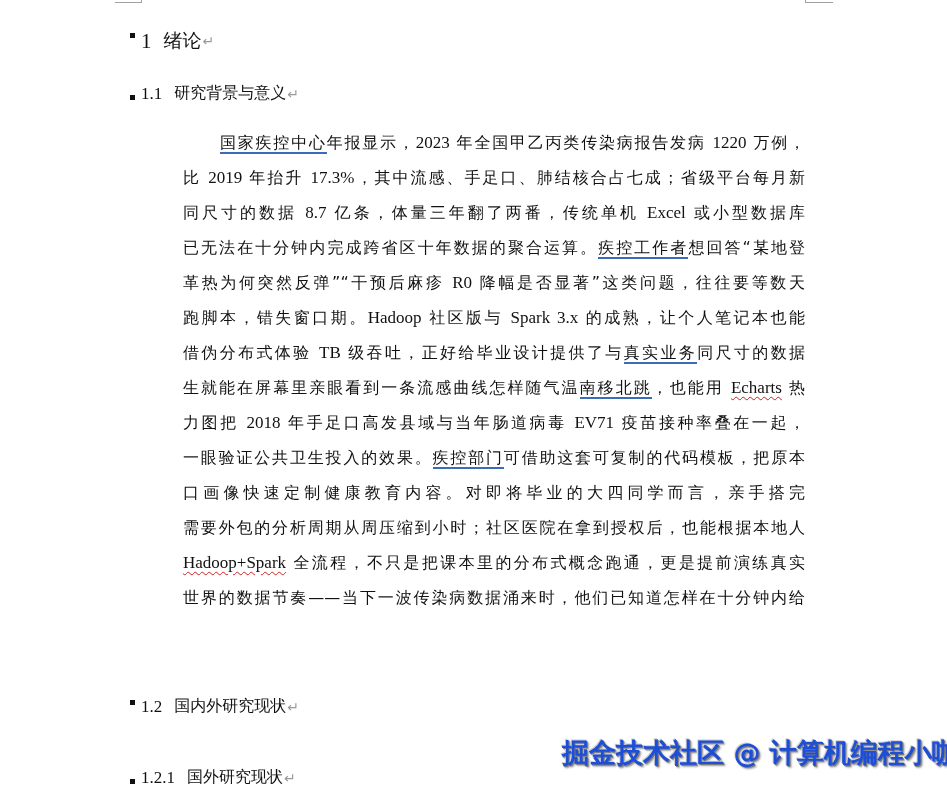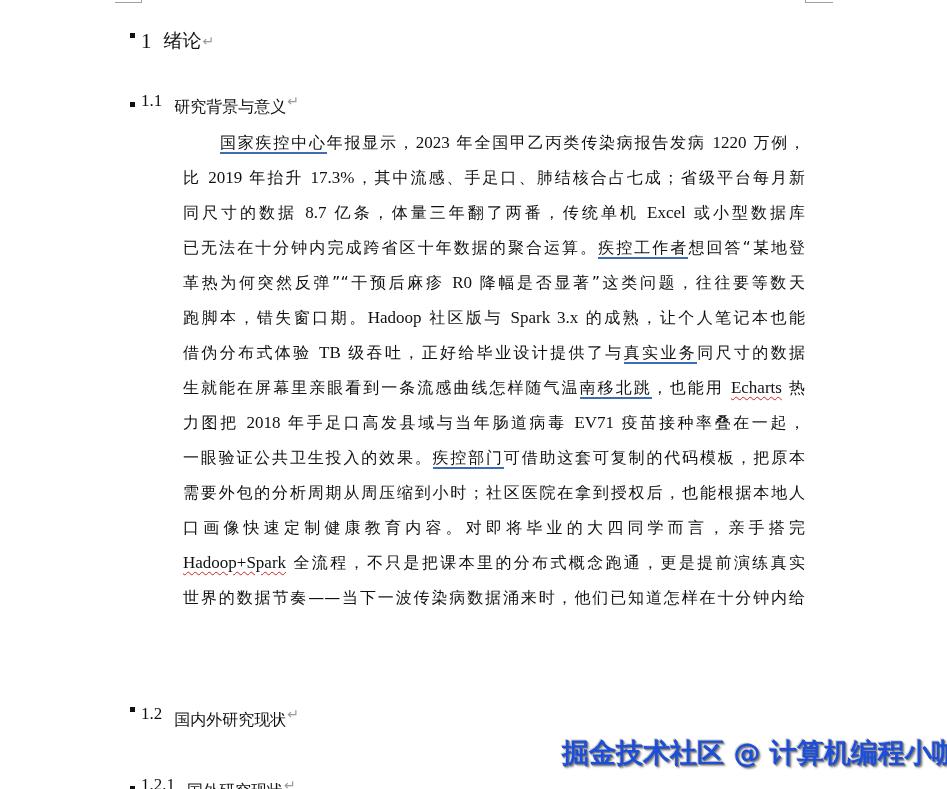--- a/index.html
+++ b/index.html
@@ -15,21 +15,21 @@
 
   .heading { position: absolute; left: 130px; white-space: nowrap; display: flex; align-items: center; }
   .bullet { display: inline-block; width: 5px; height: 5px; background: #111; margin-right: 6px; }
   .h1 { top: 28px; font-size: 21px; }
   .h1 .bullet { position: relative; top: -6px; }
   .h2 { font-size: 17px; }
   .h2 .bullet { position: relative; top: 4px; }
   .num { margin-right: 12px; }
   .title-txt { font-family: "DejaVu Sans", sans-serif; }
   .h1 .title-txt { font-size: 19px; }
-  .h2 .title-txt { font-size: 16px; margin-top: 14px; }
+  .h2 .title-txt { font-size: 16px; }
   .pilcrow { color: #9a9a9a; font-size: 14px; margin-left: 1px; font-family: "DejaVu Sans", sans-serif; }
 
   .para {
     position: absolute; left: 143px; top: 125px; width: 662px;
     font-size: 16px; line-height: 35px;
     font-family: "DejaVu Sans", sans-serif;
   }
   .para .line { display: block; height: 35px; text-align: justify; text-align-last: justify; white-space: nowrap; margin-left: 40px; }
   .para .line.first { padding-left: 37px; }
   .para .line.last { text-align-last: left; }
@@ -69,22 +69,22 @@
     <span class="line first"><span class="link">国家疾控中心</span><span class="">年报显示，</span><span class="latin">2023</span><span class=""> 年全国甲乙丙类传染病报告发病 </span><span class="latin">1220</span><span class=""> 万例，</span></span>
     <span class="line"><span class="">比 </span><span class="latin">2019</span><span class=""> 年抬升 </span><span class="latin">17.3%</span><span class="">，其中流感、手足口、肺结核合占七成；省级平台每月新</span></span>
     <span class="line"><span class="">同尺寸的数据 </span><span class="latin">8.7</span><span class=""> 亿条，体量三年翻了两番，传统单机 </span><span class="latin">Excel</span><span class=""> 或小型数据库</span></span>
     <span class="line"><span class="">已无法在十分钟内完成跨省区十年数据的聚合运算。</span><span class="link">疾控工作者</span><span class="">想回答“某地登</span></span>
     <span class="line"><span class="">革热为何突然反弹”“干预后麻疹 </span><span class="latin">R0</span><span class=""> 降幅是否显著”这类问题，往往要等数天</span></span>
     <span class="line"><span class="">跑脚本，错失窗口期。</span><span class="latin">Hadoop</span><span class=""> 社区版与 </span><span class="latin">Spark 3.x</span><span class=""> 的成熟，让个人笔记本也能</span></span>
     <span class="line"><span class="">借伪分布式体验 </span><span class="latin">TB</span><span class=""> 级吞吐，正好给毕业设计提供了与</span><span class="link">真实业务</span><span class="">同尺寸的数据</span></span>
     <span class="line"><span class="">生就能在屏幕里亲眼看到一条流感曲线怎样随气温</span><span class="link">南移北跳</span><span class="">，也能用 </span><span class="latin spell">Echarts</span><span class=""> 热</span></span>
     <span class="line"><span class="">力图把 </span><span class="latin">2018</span><span class=""> 年手足口高发县域与当年肠道病毒 </span><span class="latin">EV71</span><span class=""> 疫苗接种率叠在一起，</span></span>
     <span class="line"><span class="">一眼验证公共卫生投入的效果。</span><span class="link">疾控部门</span><span class="">可借助这套可复制的代码模板，把原本</span></span>
+    <span class="line"><span class="">口画像快速定制健康教育内容。对即将毕业的大四同学而言，亲手搭完</span></span>
     <span class="line"><span class="">需要外包的分析周期从周压缩到小时；社区医院在拿到授权后，也能根据本地人</span></span>
-    <span class="line"><span class="">口画像快速定制健康教育内容。对即将毕业的大四同学而言，亲手搭完</span></span>
     <span class="line"><span class="latin spell">Hadoop+Spark</span><span class=""> 全流程，不只是把课本里的分布式概念跑通，更是提前演练真实</span></span>
     <span class="line"><span class="">世界的数据节奏——当下一波传染病数据涌来时，他们已知道怎样在十分钟内给</span></span>
   </div>
 
 <div class="heading h2" style="top:696px;">
   <span class="bullet" style="top:-4px"></span>
   <span class="num">1.2</span>
   <span class="title-txt">国内外研究现状</span>
   <span class="pilcrow">↵</span>
 </div>

